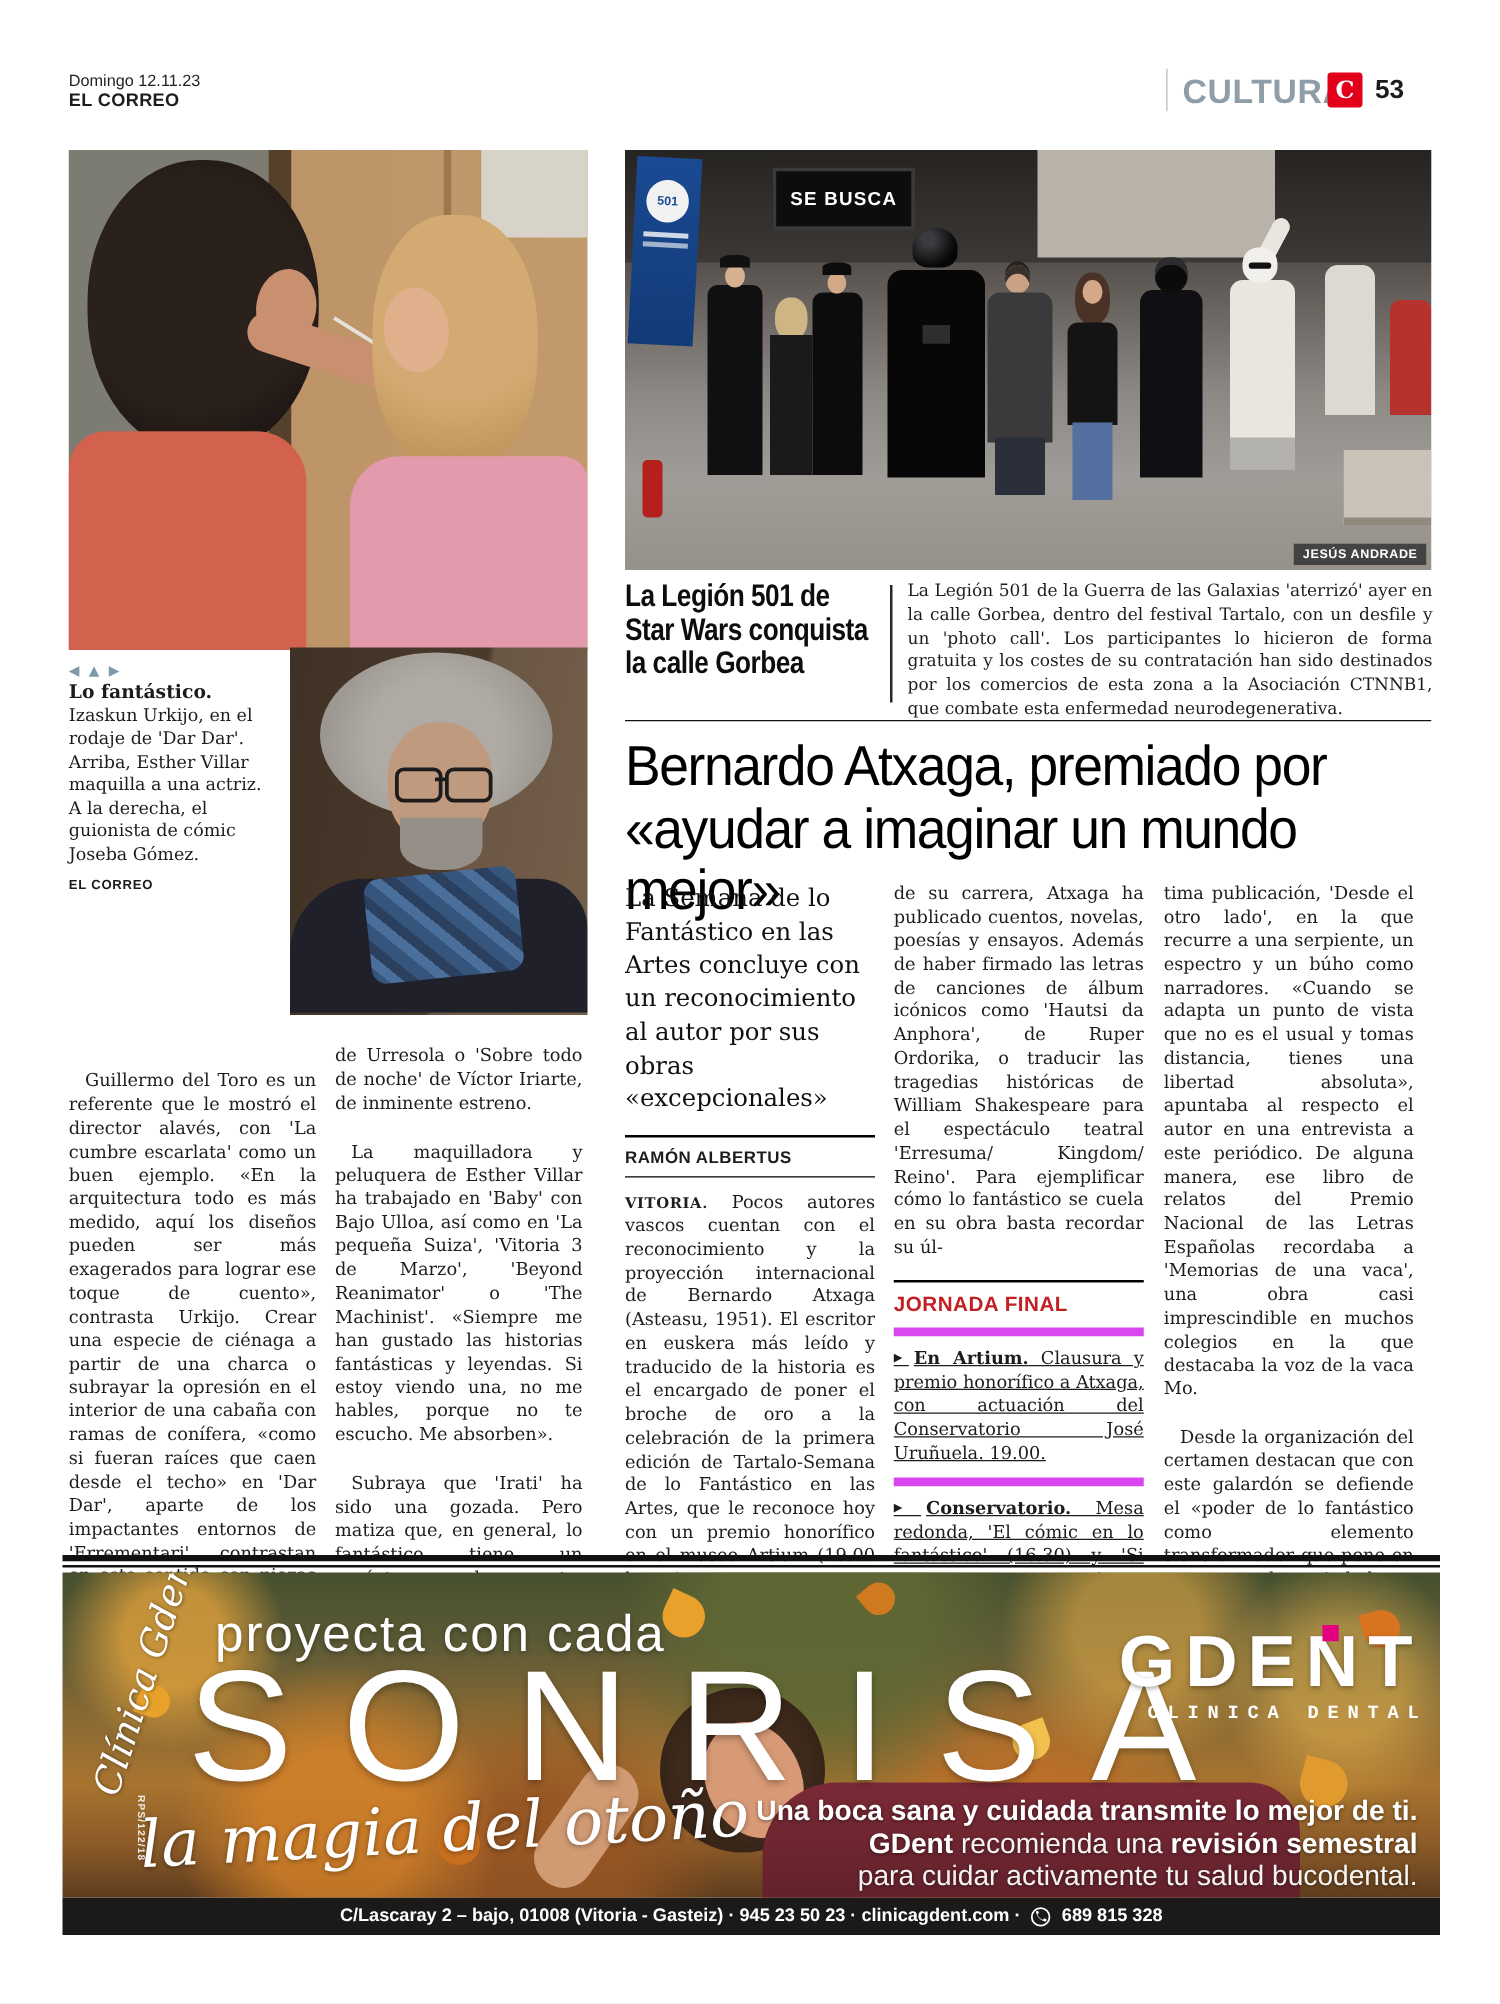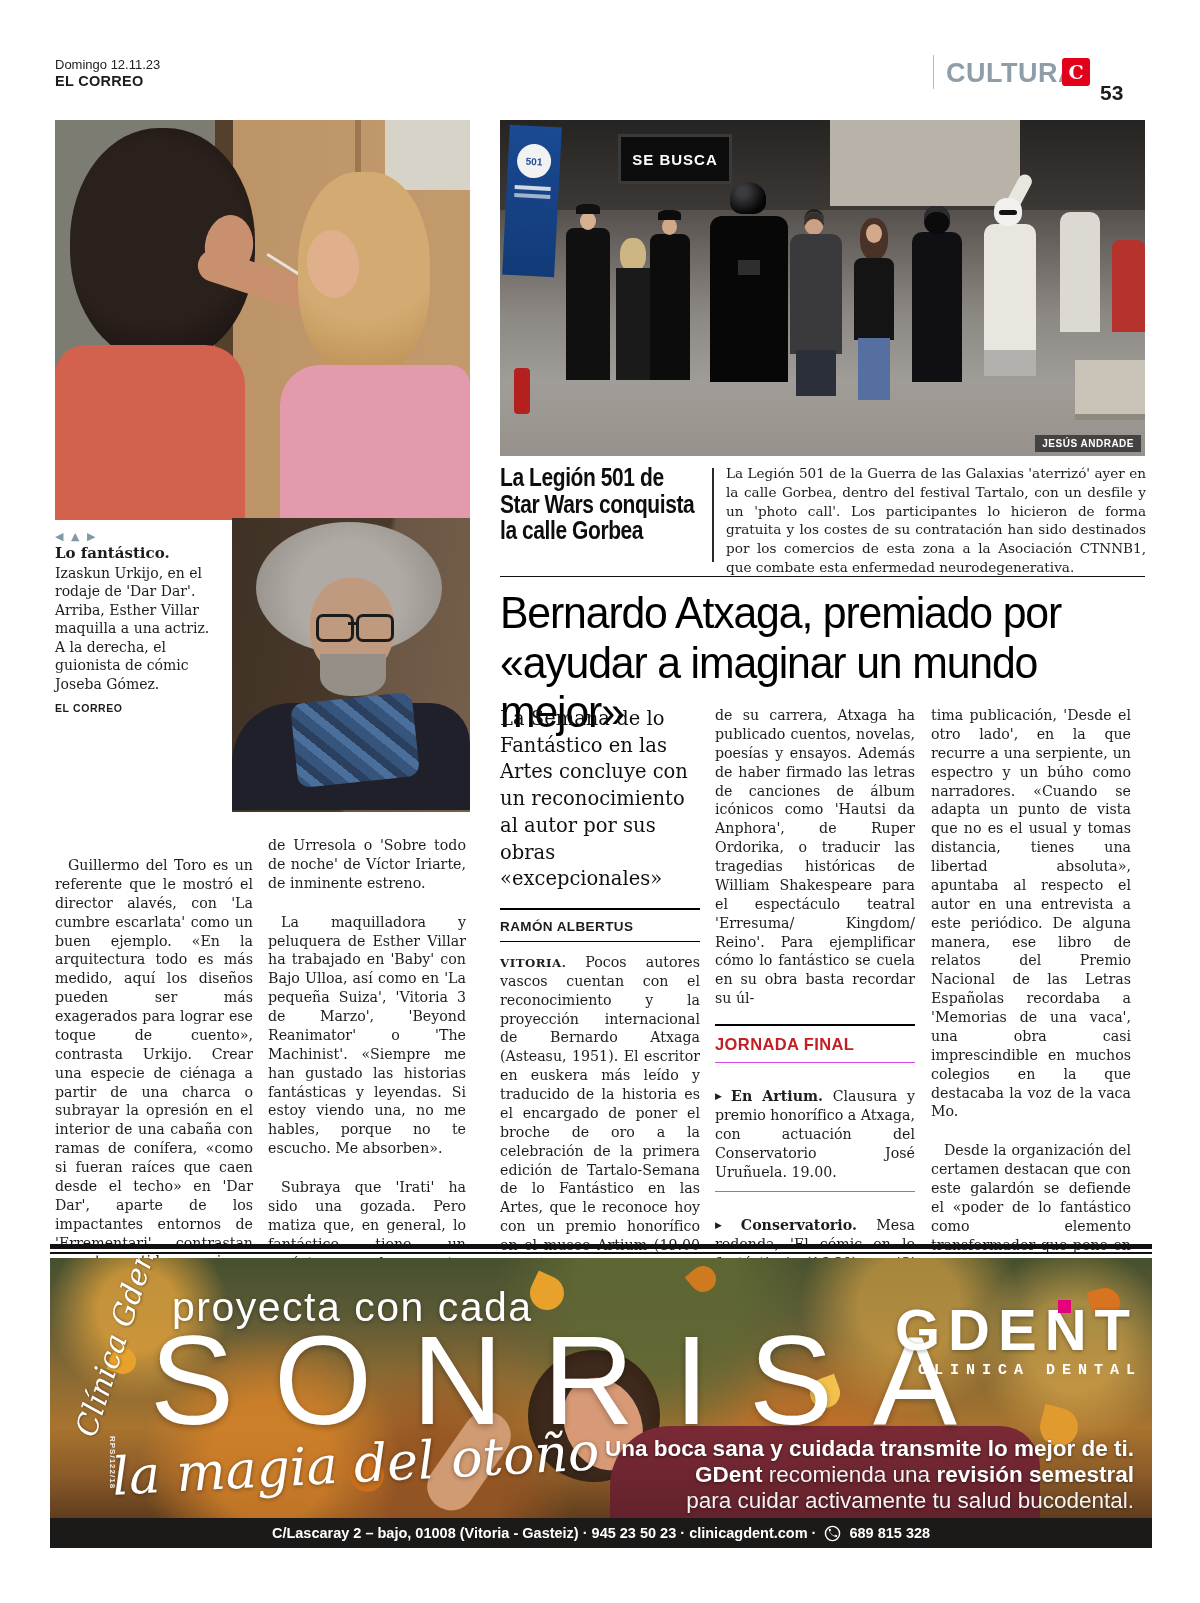--- a/index.html
+++ b/index.html
@@ -8,21 +8,21 @@
   .abs{position:absolute;}
 
   
   .hdr-date{left:55px;top:57px;font-size:13px;color:#222;}
   .hdr-paper{left:55px;top:73px;font-size:14.5px;font-weight:bold;letter-spacing:.3px;}
   .sec-divider{left:933px;top:55px;width:1px;height:34px;background:#b9b9b9;}
   .sec-title{left:946px;top:58px;font-size:27px;font-weight:bold;letter-spacing:.5px;color:#8e9ea9;}
   .sec-badge{left:1062px;top:58px;width:28px;height:28px;background:#e2001a;border-radius:3px;
              display:flex;align-items:center;justify-content:center;color:#fff;
              font:700 19px "DejaVu Serif",serif;}
-  .pagenum{left:1100px;top:60px;font-size:21px;font-weight:bold;margin-top:21px;}
+  .pagenum{left:1100px;top:60px;font-size:21px;font-weight:bold;}
 
   
   .photo{overflow:hidden;}
   .ph1{left:55px;top:120px;width:415px;height:400px;
        background:linear-gradient(90deg,#7d7c72 0%,#7d7c72 38%,#8a7a5e 39%,#bd9468 43%,#c39a6c 100%);}
   .ph2{left:232px;top:518px;width:238px;height:294px;
        background:linear-gradient(100deg,#3f3125 0%,#4a3a2c 55%,#6a5644 57%,#75604b 100%);}
   .ph3{left:500px;top:120px;width:645px;height:336px;
        background:linear-gradient(180deg,#2e2c2b 0%,#45403d 18%,#6b6562 38%,#8c8884 58%,#a09c97 78%,#96918a 100%);}
   .credit-badge{right:4px;bottom:4px;background:rgba(60,60,60,.92);color:#fff;
@@ -59,22 +59,22 @@
   .standfirst{font-family:"DejaVu Serif",serif;font-size:19.5px;line-height:1.37;color:#101010;}
   .byline-wrap{margin-top:15px;border-top:2px solid #000;border-bottom:1px solid #000;padding:7px 0 6px;}
   .byline{font-size:13.5px;font-weight:bold;letter-spacing:.4px;}
   .bodytext{margin-top:11px;}
   .dateline{font-weight:bold;font-size:11.8px;letter-spacing:.5px;}
 
   
   .jornada{margin-top:16px;}
   .j-title{border-top:2.5px solid #000;padding:9px 0 8px;color:#c32025;
            font-weight:bold;font-size:16.5px;letter-spacing:.4px;font-family:"Liberation Sans",sans-serif;}
-  .j-item{border-top:1px solid #d946ef;padding:24px 0 10px;font-family:"DejaVu Serif",serif;
-          font-size:14.2px;line-height:1.33;text-align:justify;}
+  .j-item{border-top:7px solid #d946ef;padding:9px 0 10px;font-family:"DejaVu Serif",serif;
+          font-size:14.2px;line-height:1.33;text-align:justify;text-decoration:underline;}
   .j-marker{font-size:9px;vertical-align:2px;margin-right:4px;}
   .j-place{font-weight:bold;}
 
   
   .ad{left:50px;top:1244px;width:1102px;}
   .ad-ruleA{height:5px;background:#111;}
   .ad-ruleB{height:2px;background:#111;margin-top:3px;}
   .ad-visual{position:relative;margin-top:4px;height:260px;overflow:hidden;
     background:
      radial-gradient(circle at 8% 20%, rgba(233,166,60,.75) 0 40px, transparent 90px),

